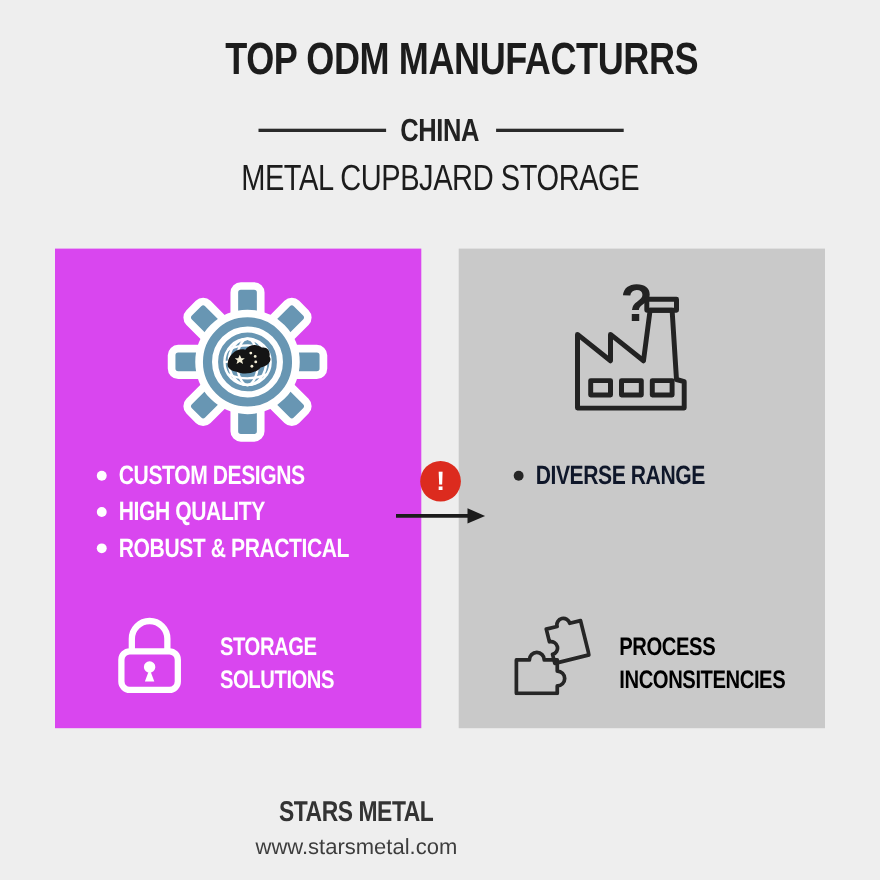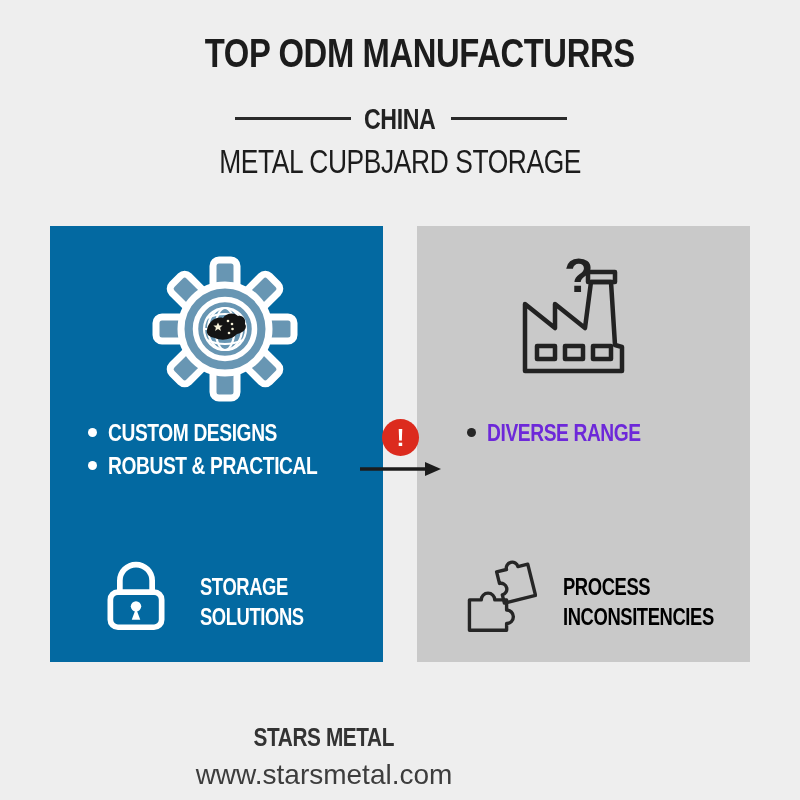--- a/index.html
+++ b/index.html
@@ -20,56 +20,56 @@
   .title { font-size:41px; font-weight:bold; color:#1c1c1c; white-space:nowrap;padding-left:40px; }
   .subtitle-row { margin-top:26px; height:30px; position:relative; }
   .subtitle { font-size:29px; font-weight:bold; color:#222; }
   .dash { position:absolute; top:14px; height:3px; background:#2a2a2a; width:116px; }
   .dash.left { left:235px; }
   .dash.right { left:451px; }
   .subtitle2 { margin-top:10px; font-size:33px; font-weight:normal; color:#1c1c1c; white-space:nowrap; }
 
   
   .panel { top:226px; width:333px; height:436px; }
-  .panel.blue { left:50px; background:#0369a1; }
+  .panel.blue { left:50px; background:#d946ef; }
   .panel.gray { left:417px; background:#c9c9c9; }
 
   .main-icon { position:absolute; }
   .gear-box { left:100px; top:28px; width:150px; height:150px; }
   .factory-box { left:95px; top:22px; width:130px; height:135px; }
 
   .bullets { position:absolute; left:38px; top:190px; }
   .panel.gray .bullets { left:50px; }
   .bullet-row { display:flex; align-items:center; height:33px; }
   .bullet-dot { width:9px; height:9px; border-radius:50%; margin-right:11px; flex:0 0 auto; }
   .panel.blue .bullet-dot { background:#ffffff; }
   .panel.gray .bullet-dot { background:#262626; }
   .bullet-text { font-size:24px; font-weight:bold; white-space:nowrap; }
   .panel.blue .bullet-text { color:#ffffff; }
-  .panel.gray .bullet-text { color:#6d28d9; }
+  .panel.gray .bullet-text { color:#0f172a; }
 
   .feature { position:absolute; top:330px; left:48px; display:flex; align-items:flex-end; }
   .panel.gray .feature { left:44px; }
   .feature-icon { width:76px; height:76px; margin-right:26px; flex:0 0 auto; }
   .feature-text { font-size:23px; font-weight:bold; line-height:30px; white-space:nowrap; }
   .panel.blue .feature-text { color:#ffffff; }
   .panel.gray .feature-text { color:#000000; }
 
   
   .alert-badge {
     left:382px; top:419px; width:37px; height:37px; border-radius:50%;
     background:#dc2b1e; color:#ffffff; font-weight:bold; font-size:24px;
     display:flex; align-items:center; justify-content:center;
   }
   .arrow-box { left:358px; top:461px; }
 
   
   .footer { left:0; top:722px; width:648px; text-align:center; }
   .brand { font-size:26px; font-weight:bold; color:#333; letter-spacing:1px; }
-  .website { margin-top:6px; font-size:28px; color:#3d3d3d; }
+  .website { margin-top:6px; font-size:20px; color:#3d3d3d; }
 </style>
 </head>
 <body>
 
 <div class="abs header">
   <div class="title"><span class="cond">TOP ODM MANUFACTURRS</span></div>
   <div class="subtitle-row">
     <div class="dash left"></div>
     <span class="subtitle"><span class="cond">CHINA</span></span>
     <div class="dash right"></div>
@@ -109,20 +109,24 @@
         <circle cx="82" cy="70" r="1.3"></circle>
         <circle cx="82.5" cy="75" r="1.3"></circle>
         <circle cx="79" cy="79" r="1.3"></circle>
       </g>
     </svg>
   </div>
   <div class="bullets">
     <div class="bullet-row">
       <div class="bullet-dot"></div>
       <div class="bullet-text"><span class="cond-l">CUSTOM DESIGNS</span></div>
+    </div>
+    <div class="bullet-row">
+      <div class="bullet-dot"></div>
+      <div class="bullet-text"><span class="cond-l">HIGH QUALITY</span></div>
     </div>
     <div class="bullet-row">
       <div class="bullet-dot"></div>
       <div class="bullet-text"><span class="cond-l">ROBUST &amp; PRACTICAL</span></div>
     </div>
   </div>
   <div class="feature">
     <div class="feature-icon">
       <svg viewBox="0 0 80 80" width="76" height="76">
         <path d="M23 38 V26 a17 17 0 0 1 34 0 V38" fill="none" stroke="#ffffff" stroke-width="6"></path>

